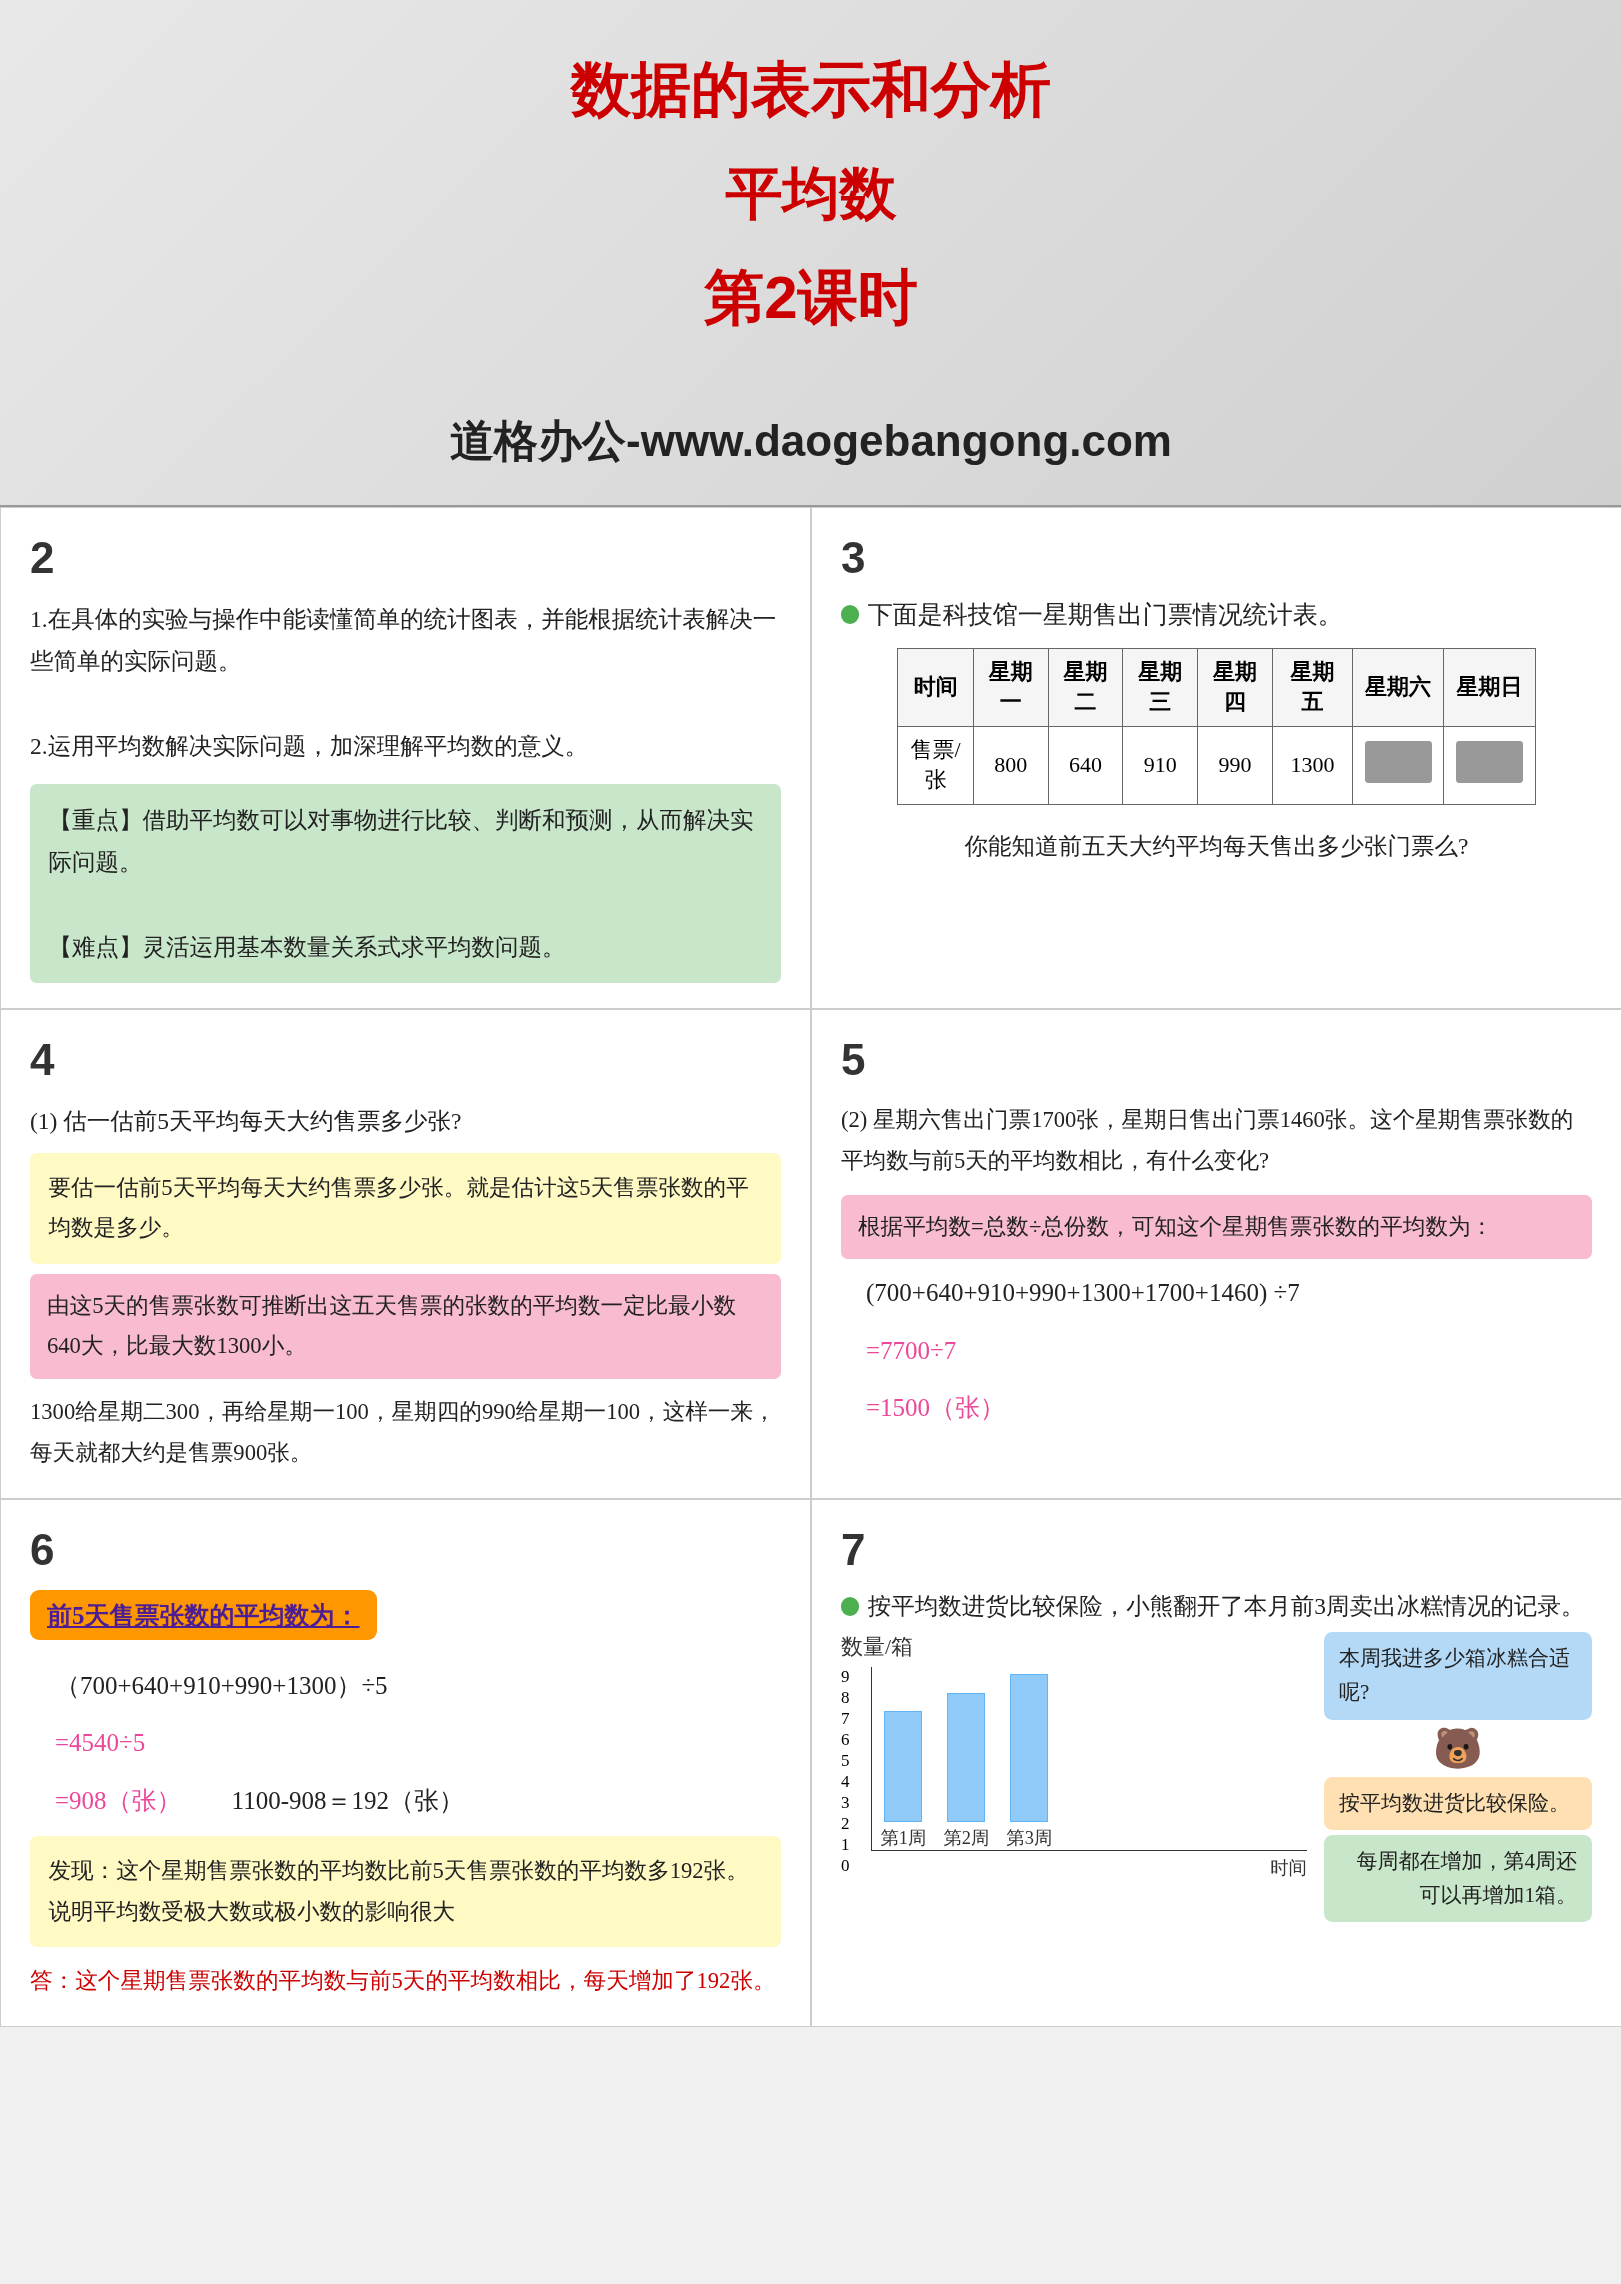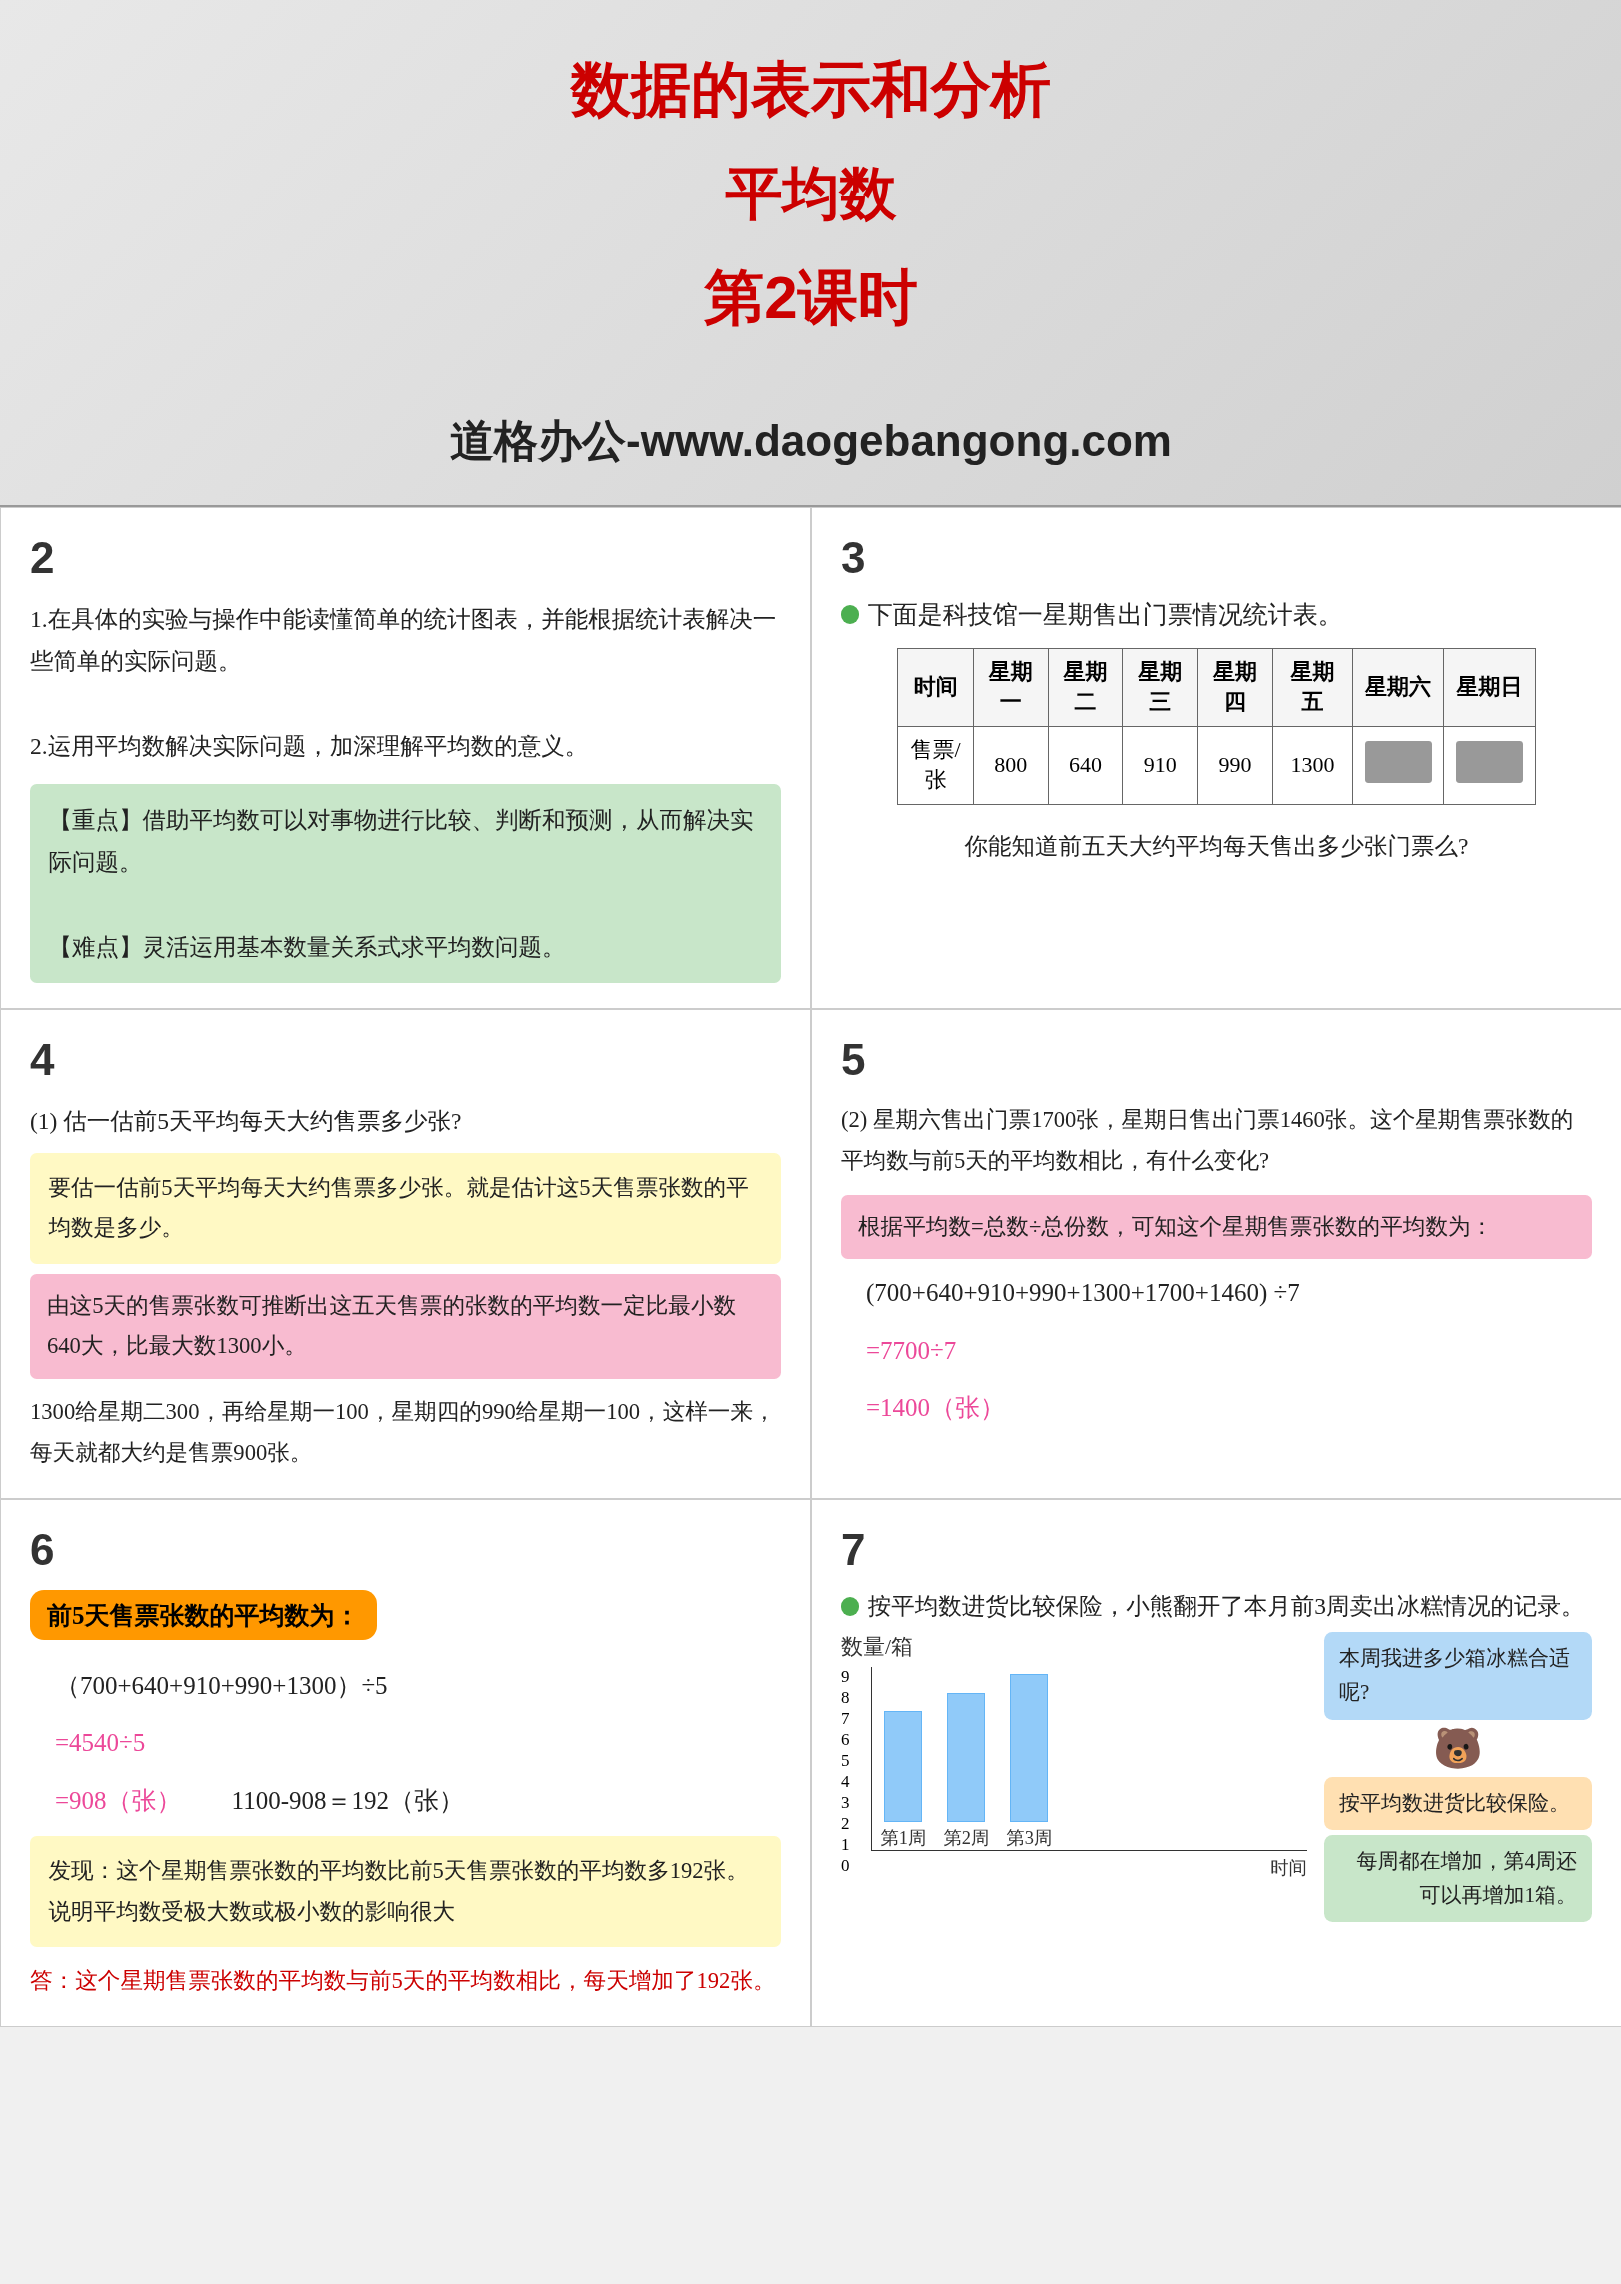--- a/index.html
+++ b/index.html
@@ -155,27 +155,28 @@
       margin: 10px 0 10px 25px;
       line-height: 1.9;
     }
     .math-red {
       color: #ec4899;
       font-size: 25px;
     }
     
     .highlight-orange-title {
       background: #ff9800;
-      color: #000000;
+      color: #4c1d95;
       font-size: 25px;
       font-weight: bold;
       padding: 8.4px 17px;
-      border-radius: 14px;
+      border-radius: 9px;
       display: inline-block;
       margin-bottom: 11.7px;
+      text-decoration: underline;
     }
     .bottom-answer {
       color: #cc0000;
       font-size: 22.6px;
       margin-top: 13.4px;
       line-height: 1.8;
     }
     
     .chart-container {
       display: flex;
@@ -317,21 +318,21 @@
       <div class="highlight-pink">由这5天的售票张数可推断出这五天售票的张数的平均数一定比最小数640大，比最大数1300小。</div>
       <div class="card-text" style="margin-top:13.4px; font-size:22.6px; line-height:1.8;">1300给星期二300，再给星期一100，星期四的990给星期一100，这样一来，每天就都大约是售票900张。</div>
     </div>
 
     <div class="card">
       <div class="card-number">5</div>
       <div class="card-text" style="font-size:22.6px; line-height:1.8; margin-bottom:13.4px;">(2) 星期六售出门票1700张，星期日售出门票1460张。这个星期售票张数的平均数与前5天的平均数相比，有什么变化?</div>
       <div class="highlight-pink">根据平均数=总数÷总份数，可知这个星期售票张数的平均数为：</div>
       <div class="math-formula">(700+640+910+990+1300+1700+1460) ÷7</div>
       <div class="math-formula math-red">=7700÷7</div>
-      <div class="math-formula math-red">=1400（张）</div>
+      <div class="math-formula math-red">=1500（张）</div>
     </div>
 
     <div class="card card-border-right">
       <div class="card-number">6</div>
       <div class="highlight-orange-title">前5天售票张数的平均数为：</div>
       <div class="math-formula">（700+640+910+990+1300）÷5</div>
       <div class="math-formula math-red">=4540÷5</div>
       <div class="math-formula" style="display:flex; gap: 50px;">
         <span class="math-red">=908（张）</span>
         <span>1100-908＝192（张）</span>

